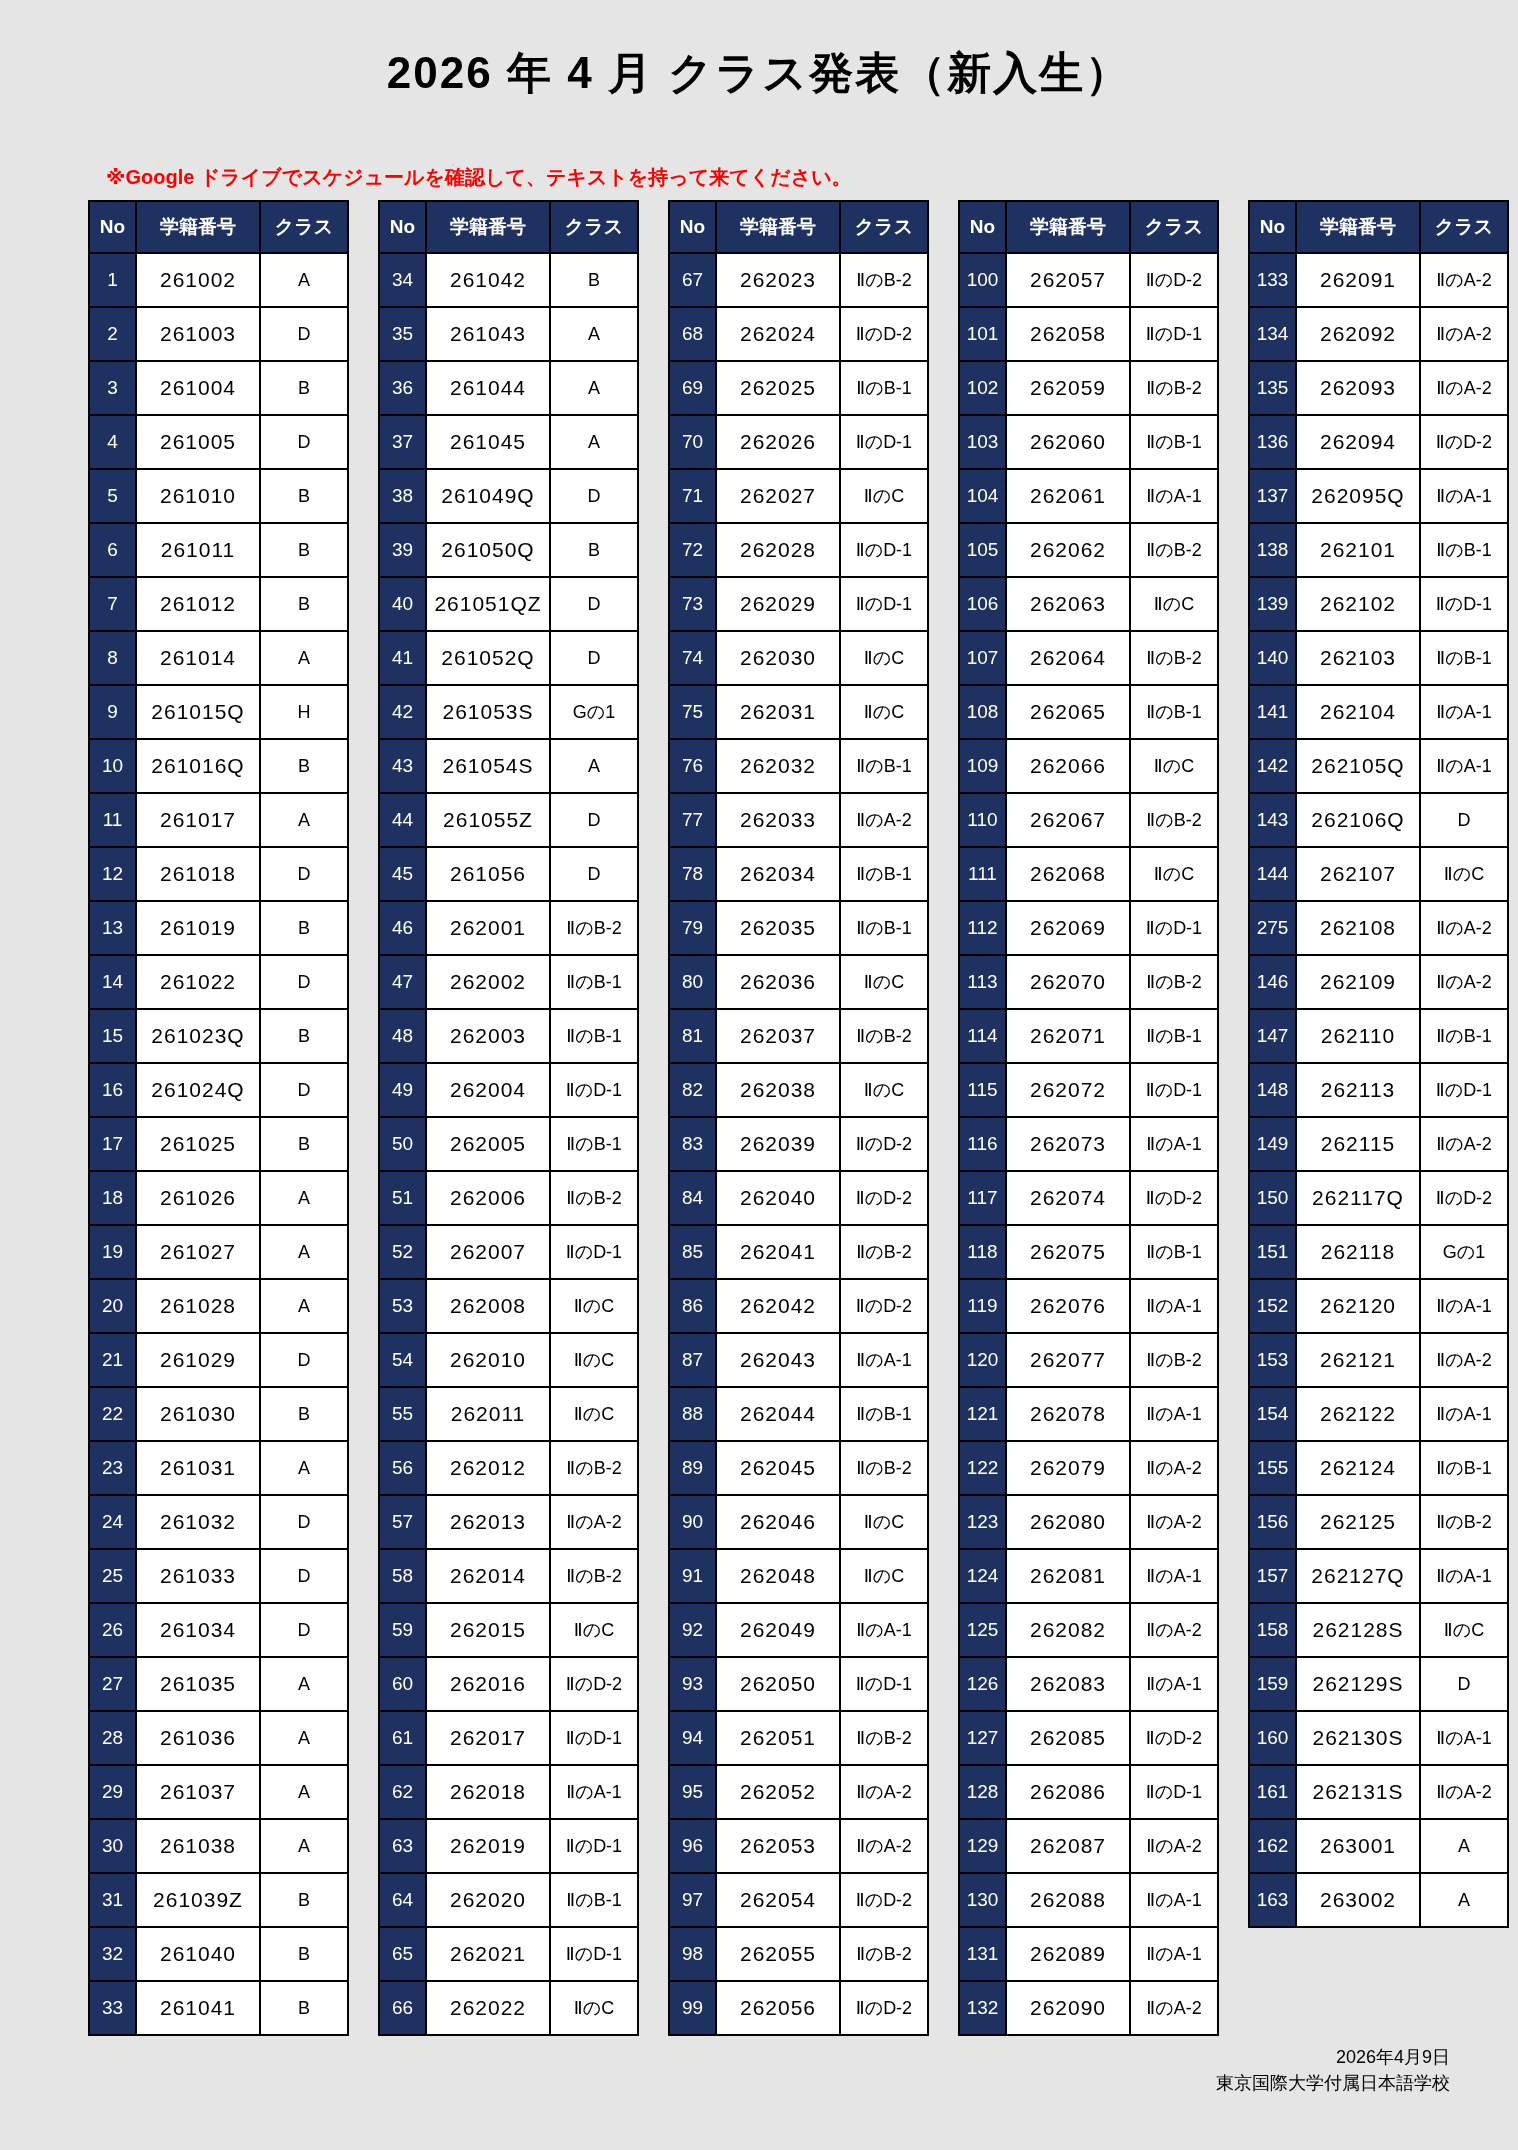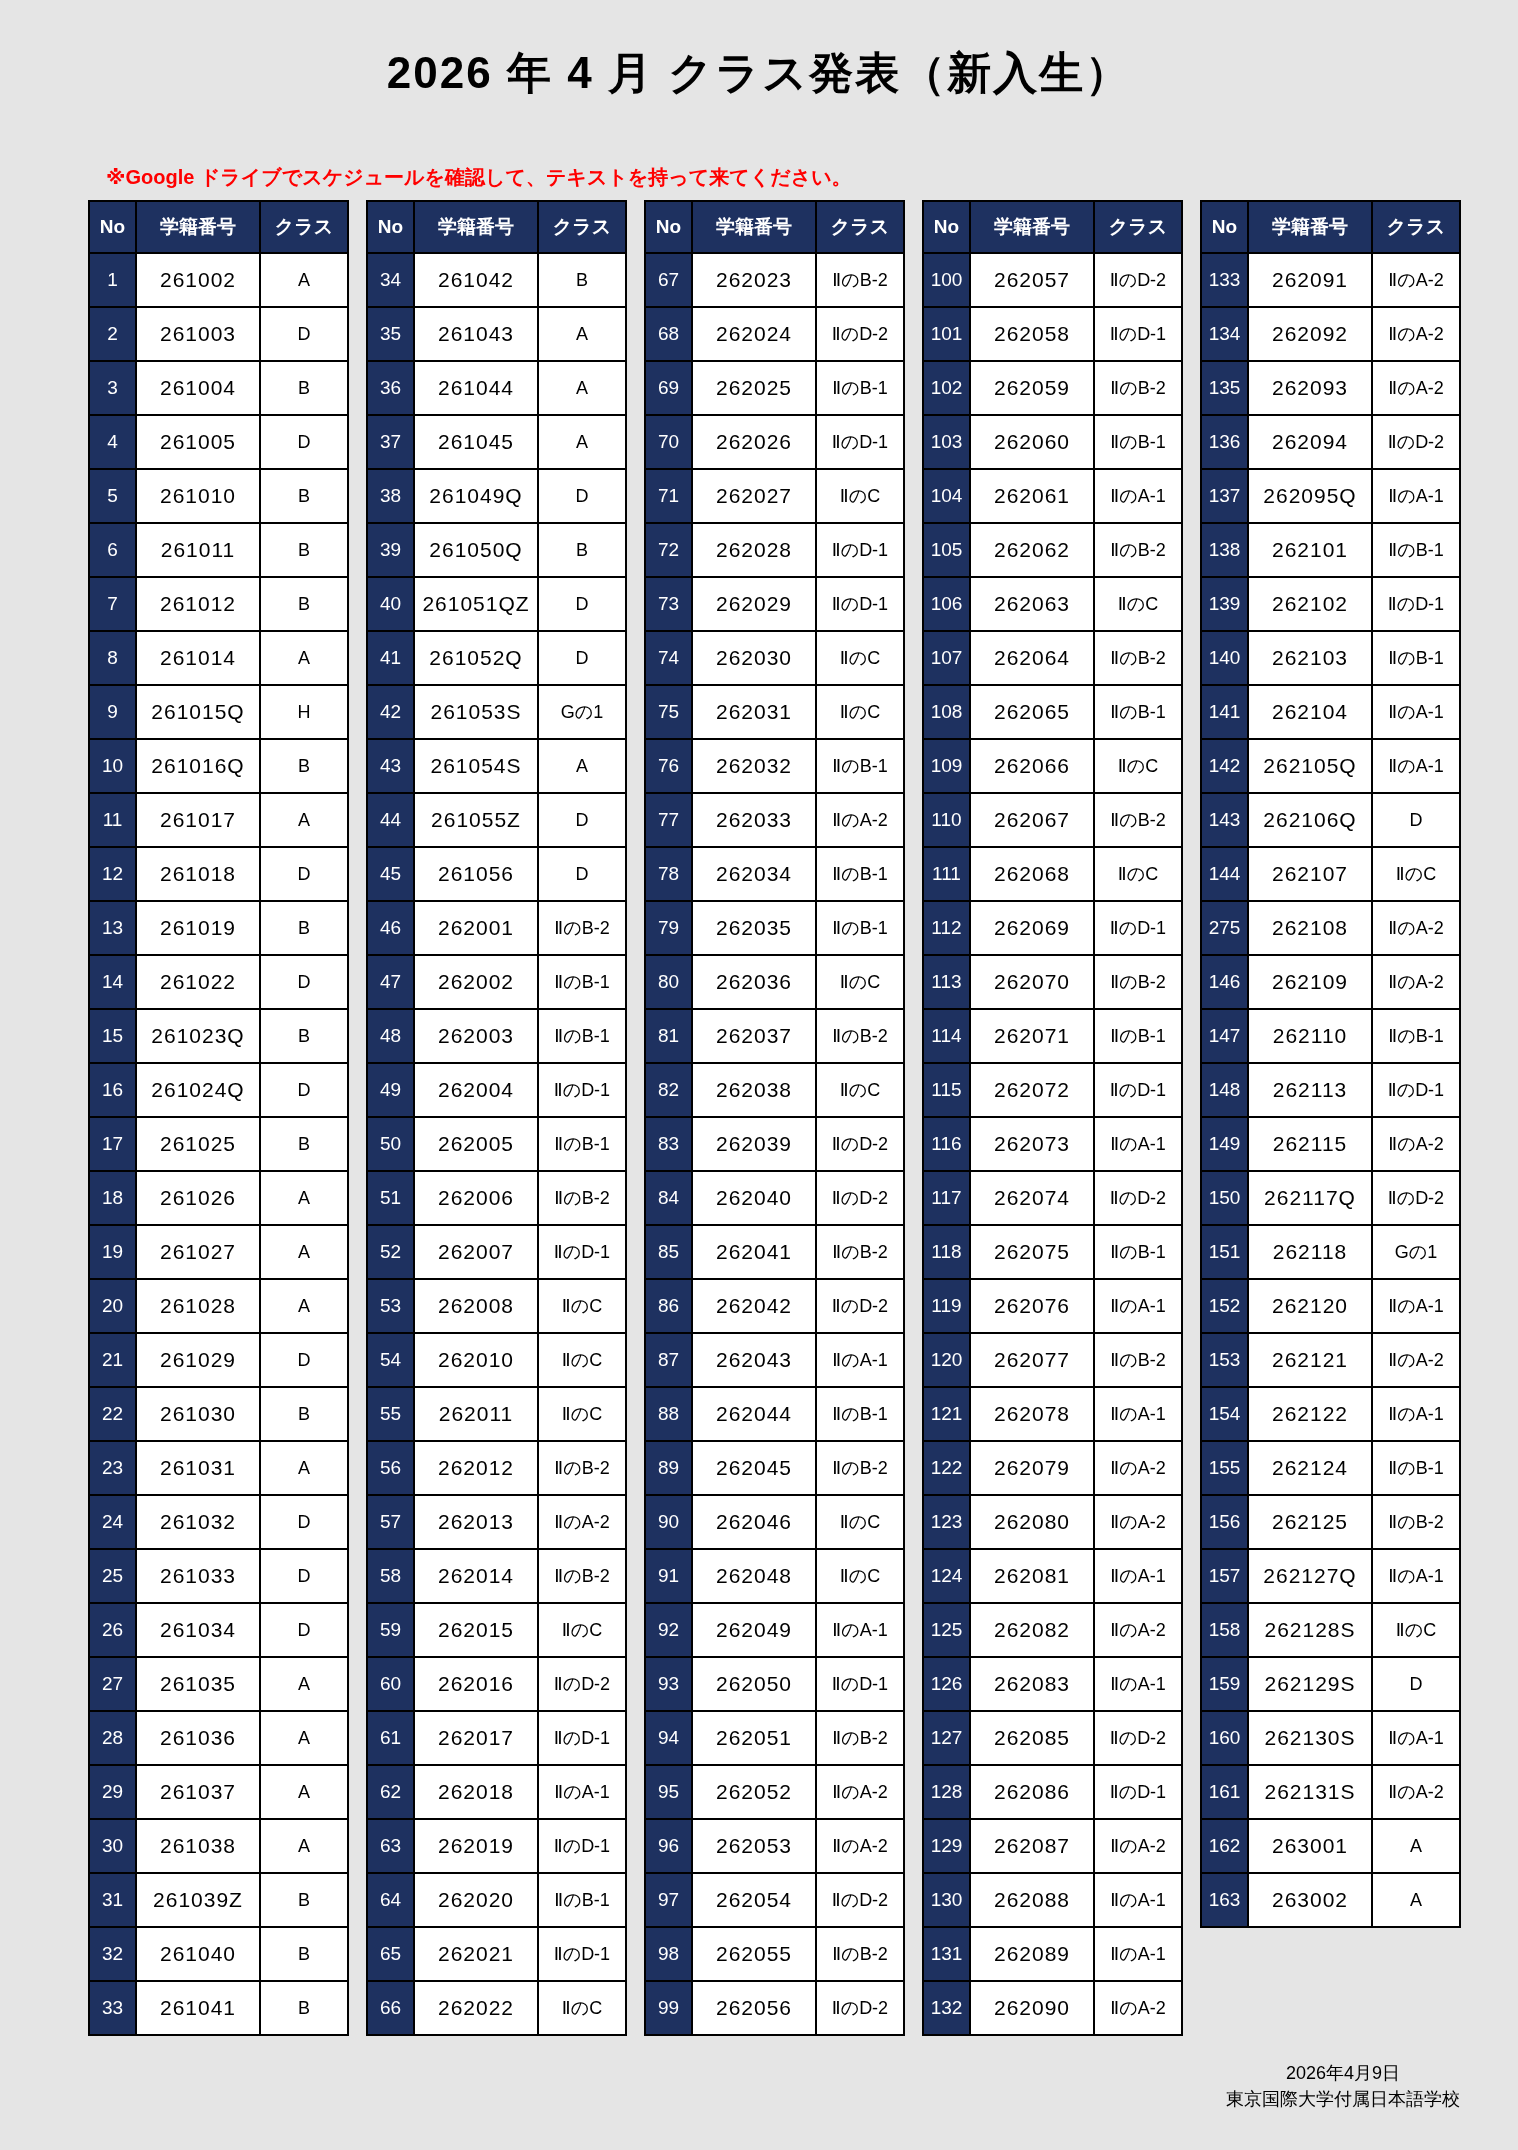--- a/index.html
+++ b/index.html
@@ -15,21 +15,21 @@
     position:absolute;top:44px;left:0;width:100%;
     text-align:center;
     font-size:44px;font-weight:bold;letter-spacing:2px;
   }
   .notice{
     position:absolute;top:164px;left:106px;
     font-size:20px;font-weight:bold;color:#ff0000;
   }
   .tables-wrap{
     position:absolute;top:200px;left:88px;
-    display:flex;align-items:flex-start;gap:17px;
+    display:flex;align-items:flex-start;gap:29px;
   }
   table.class-table{
     border-collapse:collapse;table-layout:fixed;
     border:2px solid #000;
   }
   table.class-table col.c-no{width:47px;}
   table.class-table col.c-id{width:124px;}
   table.class-table col.c-class{width:88px;}
   table.class-table th{
     background:#1e3160;color:#ffffff;
@@ -47,22 +47,22 @@
   table.class-table td.no-cell{
     background:#1e3160;color:#ffffff;font-size:19px;
   }
   table.class-table td.id-cell{
     font-size:21px;letter-spacing:1px;
   }
   table.class-table td.class-cell{
     font-size:18px;
   }
   .footer{
-    position:absolute;top:2044px;right:58px;
-    text-align:center;font-size:18px;line-height:1.45;margin-top:16px;
+    position:absolute;top:2044px;right:68px;
+    text-align:right;font-size:18px;line-height:1.45;
   }
 </style>
 </head>
 <body>
 
 <div class="page">
 
   <div class="page-title">2026 年 4 月 クラス発表（新入生）</div>
 
   <div class="notice">※Google ドライブでスケジュールを確認して、テキストを持って来てください。</div>

